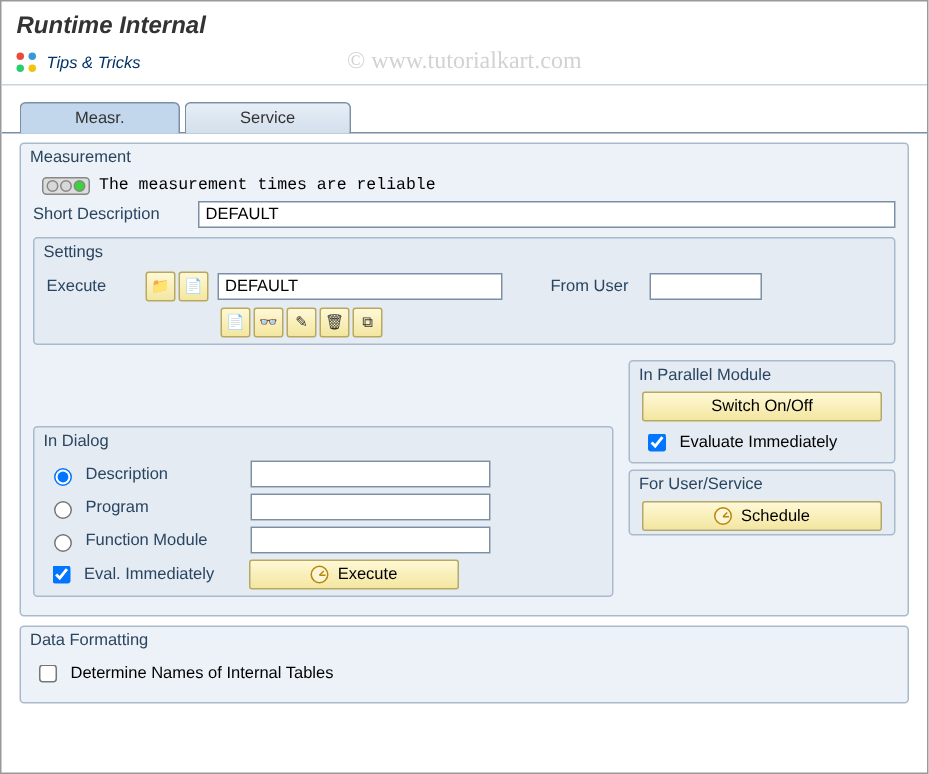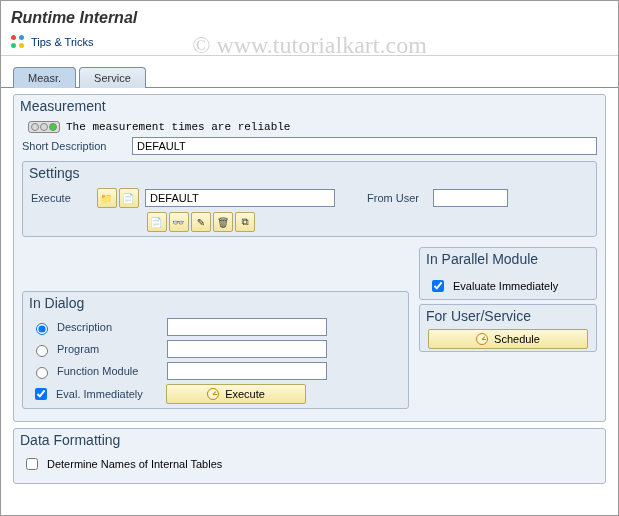--- a/index.html
+++ b/index.html
@@ -23,40 +23,41 @@
   .toolbar {
     padding: 4px 10px 4px 10px;
     border-bottom: 1px solid #c8d4e0;
   }
   .toolbar-btn {
     display: inline-flex;
     align-items: center;
     gap: 4px;
     color: #003366;
     cursor: pointer;
+    font-style: italic;
   }
   .tips-icon {
     display: inline-block;
     width: 16px; height: 14px;
     position: relative;
   }
   .tips-icon::before, .tips-icon::after {
     content: ''; position: absolute; width: 5px; height: 5px; border-radius: 50%;
   }
   .tips-icon::before { background: #e74c3c; top: 0; left: 0; box-shadow: 8px 0 0 #3498db; }
   .tips-icon::after { background: #2ecc71; top: 8px; left: 0; box-shadow: 8px 0 0 #f1c40f; }
   .tabs {
     margin-top: 10px;
     padding: 0 12px;
     position: relative;
     border-bottom: 1px solid #7a8fa6;
   }
   .tab {
     display: inline-block;
-    padding: 4px 14px;
+    padding: 4px 36px;
     border: 1px solid #7a8fa6;
     border-bottom: none;
     border-radius: 4px 4px 0 0;
     background: linear-gradient(#e7eef6, #d3dfec);
     color: #333;
     cursor: pointer;
     position: relative;
     bottom: -1px;
   }
   .tab.active {
@@ -68,21 +69,21 @@
   .group {
     border: 1px solid #a9bacd;
     border-radius: 3px;
     background: #edf2f8;
     margin-bottom: 6px;
     padding-bottom: 6px;
   }
   .group-title {
     padding: 3px 6px;
     color: #2a4560;
-    font-size: 14px;
+    font-size: 11px;
   }
   .group-body {
     padding: 2px 8px;
   }
   .status-row {
     display: flex;
     align-items: center;
     gap: 6px;
     padding: 2px 6px;
     font-family: Liberation Mono, monospace;
@@ -165,21 +166,21 @@
     top: 5px; left: 5px; transform-origin: left; transform: rotate(-45deg);
   }
   .sap-btn .clock-icon::after {
     content: ''; position: absolute; width: 4px; height: 1px; background: #b8860b;
     top: 5px; left: 5px;
   }
   .watermark {
     position: absolute;
     top: 32px; left: 0; right: 0;
     text-align: center;
-    font-size: 24px;
+    font-size: 16px;
     font-family: Georgia, serif;
     color: rgba(180,180,180,0.6);
     pointer-events: none;
   }
 </style>
 </head>
 <body>
 
 <div class="title-bar">Runtime Internal</div>
 
@@ -271,20 +272,23 @@
                   <span>Execute</span>
                 </button>
               </div>
             </div>
           </div>
         </div>
         <div class="col-right">
           <div class="inner-group">
             <div class="group-title">In Parallel Module</div>
             <div class="group-body">
+              <button class="sap-btn">
+                <span>Switch On/Off</span>
+              </button>
               <div class="field-row" style="margin-top:3px">
                 <input type="checkbox" class="check" checked="" style="">
                 <span>Evaluate Immediately</span>
               </div>
             </div>
           </div>
           <div class="inner-group">
             <div class="group-title">For User/Service</div>
             <div class="group-body">
               <button class="sap-btn">

